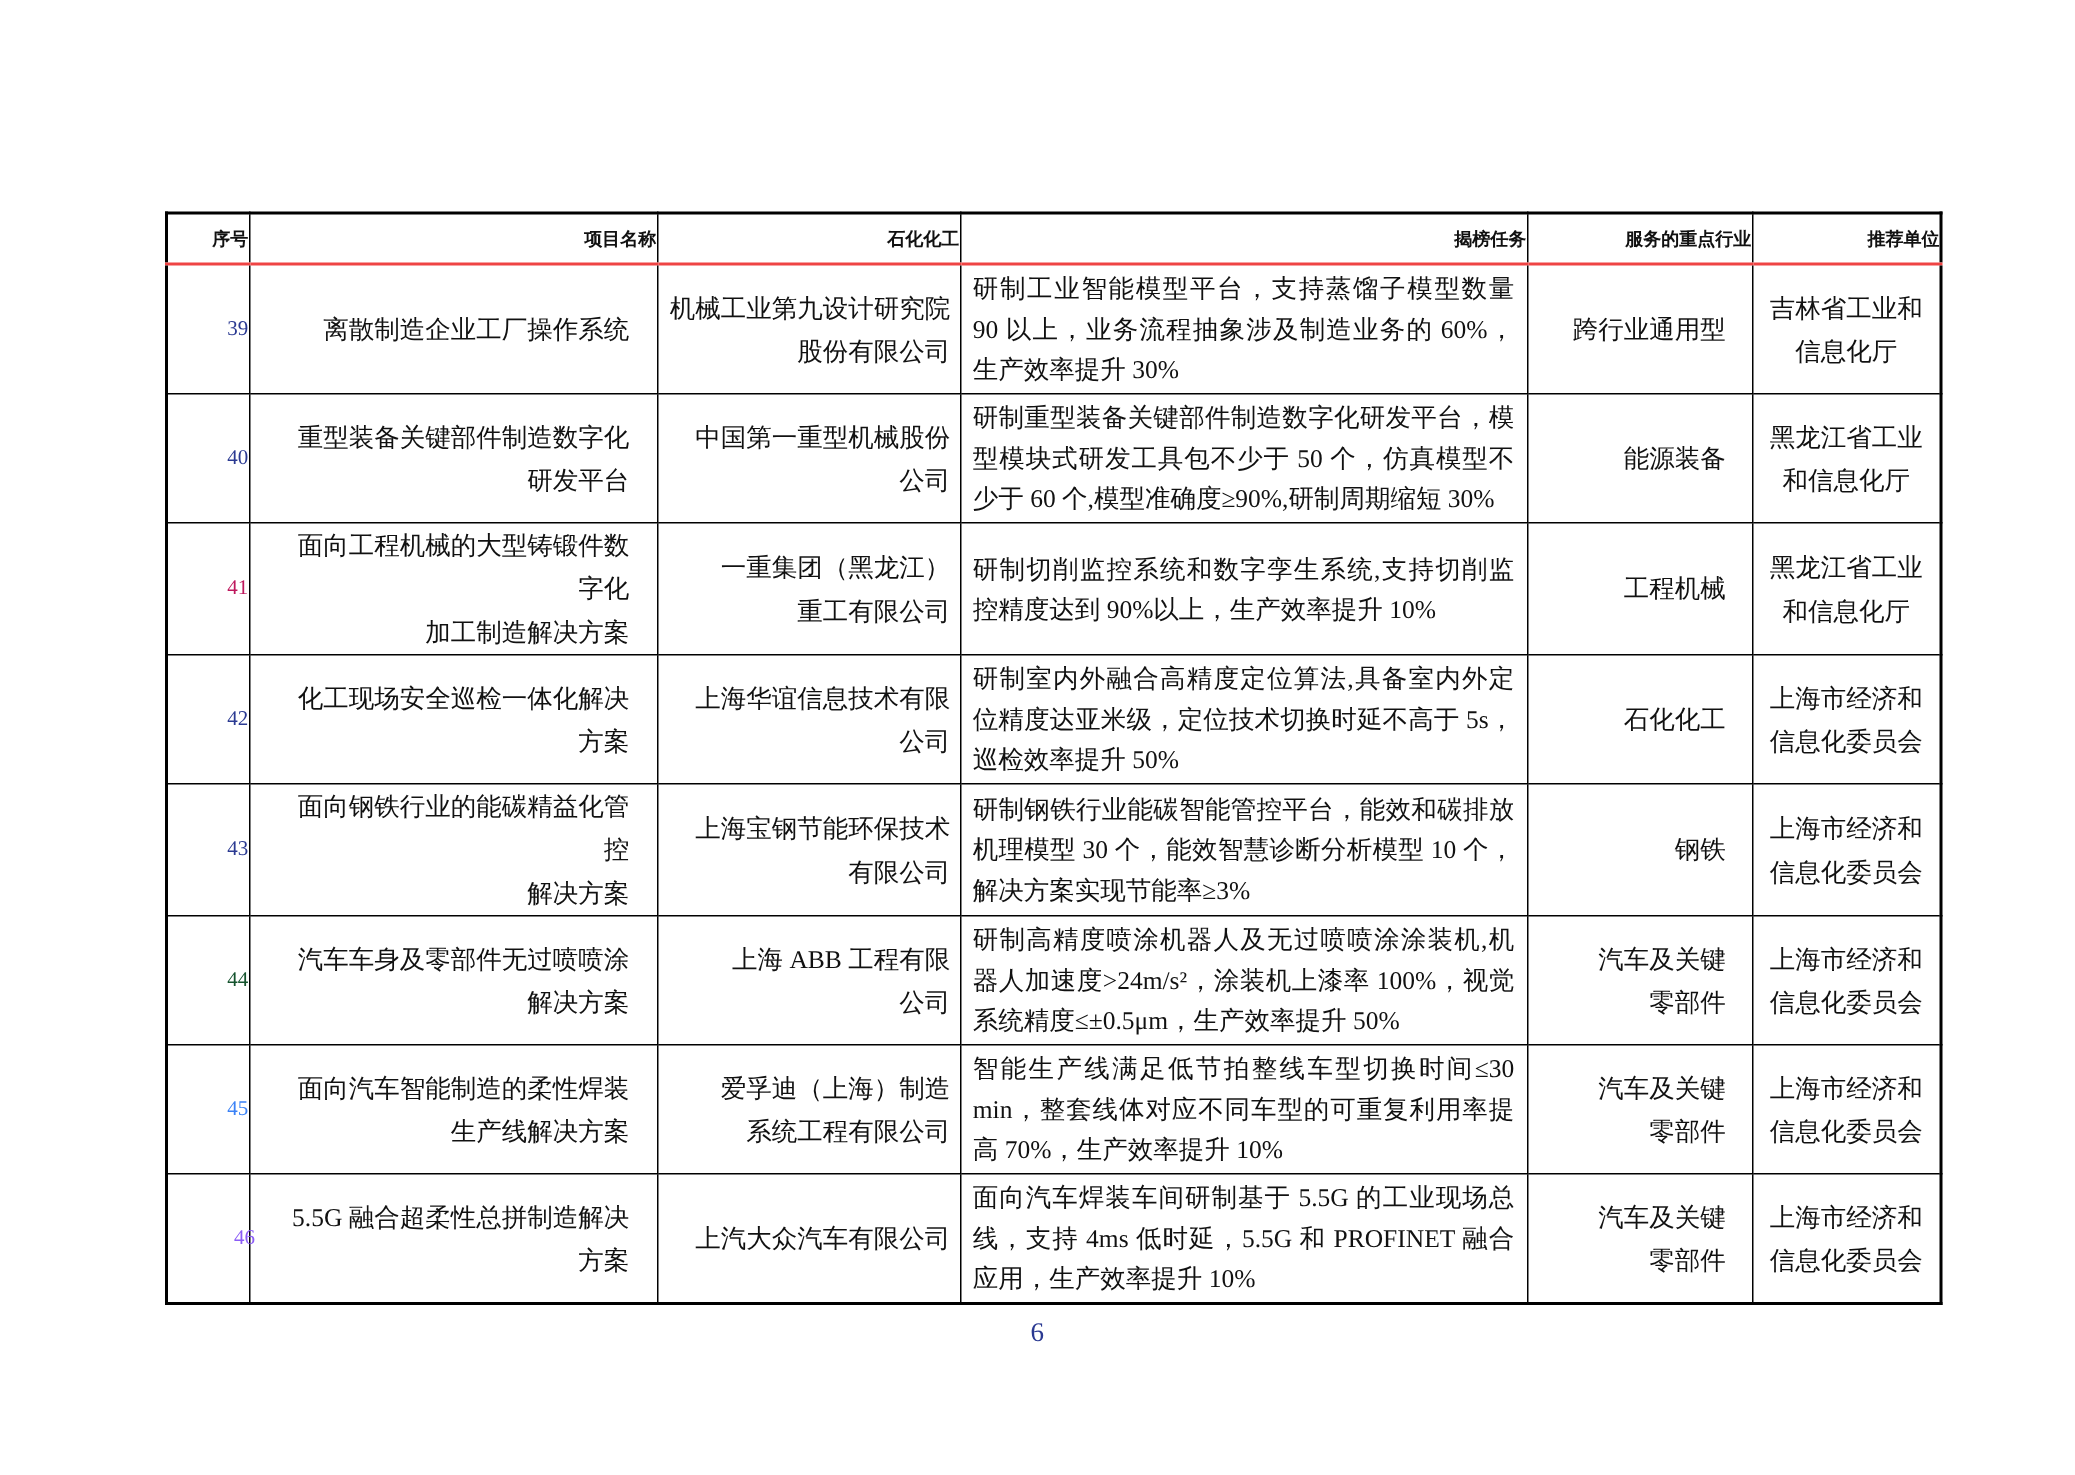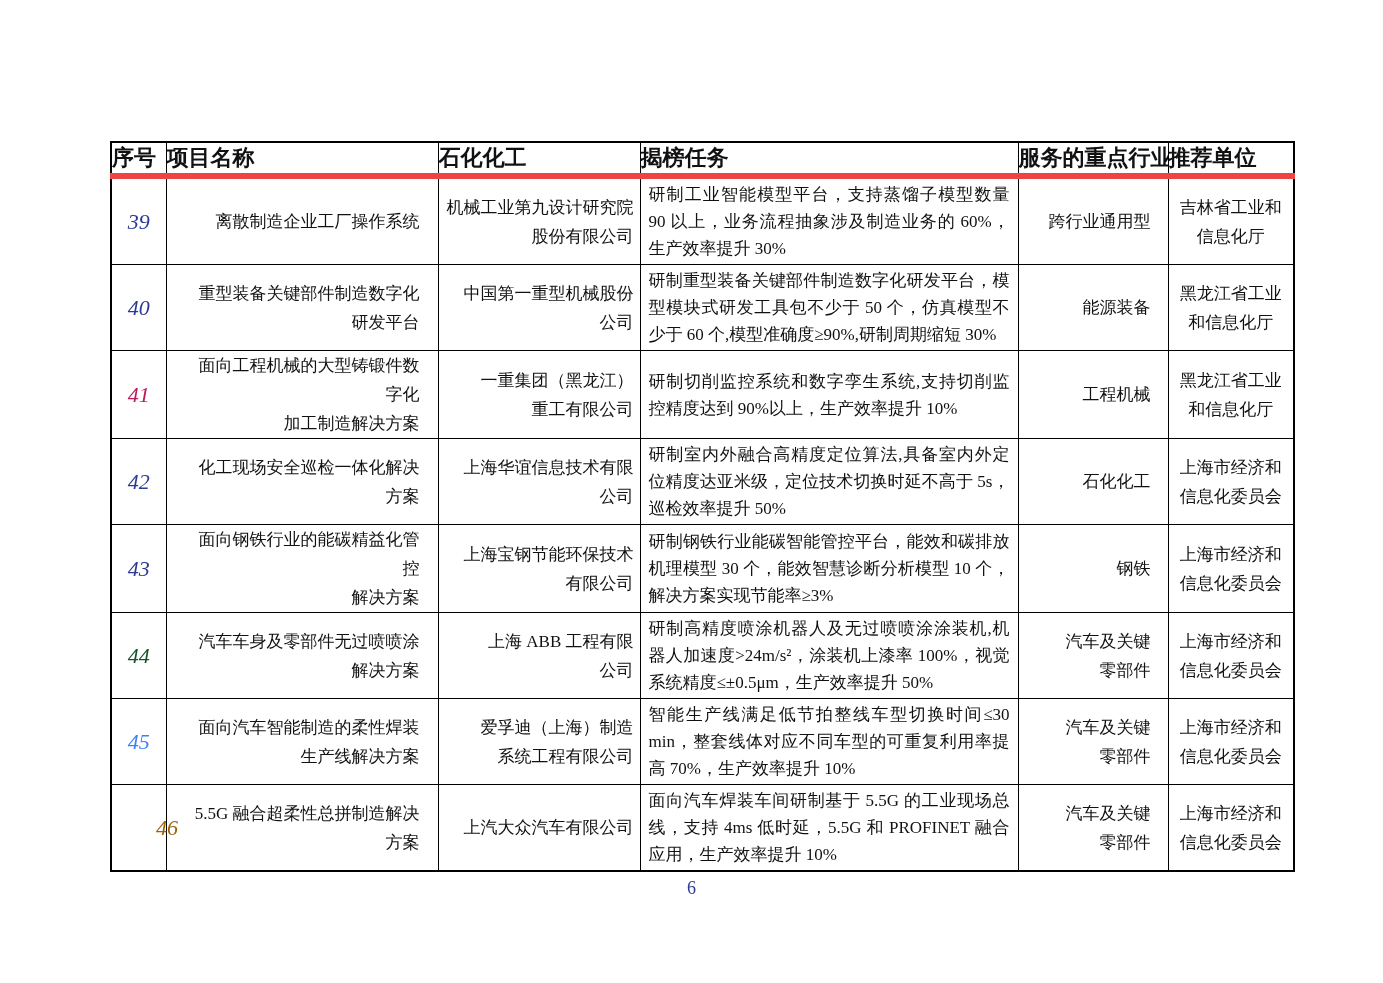--- a/index.html
+++ b/index.html
@@ -21,29 +21,29 @@
     border: 2px solid #000;
   }
   .doc-table th, .doc-table td {
     border: 1px solid #000;
     vertical-align: middle;
     font-size: 17px;
   }
   .doc-table thead th {
     height: 34px;
     font-weight: bold;
-    font-size: 22px;
-    text-align: left;
-    border-bottom: 6px solid #ef4444;
+    font-size: 12px;
+    text-align: right;
+    border-bottom: 2px solid #ef4444;
     white-space: nowrap;
     overflow: hidden;
   }
   .doc-table tbody tr { height: 83px; }
 
-  td.c-no      { text-align: center; font-size: 22px; font-style: italic; }
+  td.c-no      { text-align: right; font-size: 14px; }
   td.c-project { text-align: right; padding: 0 18px; white-space: pre-line; line-height: 29px; }
   td.c-unit    { text-align: right; padding: 0 6px;  white-space: pre-line; line-height: 29px; }
   td.c-task    { text-align: justify; padding: 2px 8px; line-height: 27px; }
   td.c-industry{ text-align: right; padding: 0 17px;  white-space: pre-line; line-height: 29px; }
   td.c-rec     { text-align: center; padding: 12px 8px;  white-space: pre-line; line-height: 29px; }
 
   .page-number {
     position: absolute;
     left: 0; top: 878px;
     width: 1383px;
@@ -155,21 +155,21 @@
       <td class="c-unit">爱孚迪（上海）制造
 系统工程有限公司</td>
       <td class="c-task">智能生产线满足低节拍整线车型切换时间≤30 min，整套线体对应不同车型的可重复利用率提高 70%，生产效率提升 10%</td>
       <td class="c-industry">汽车及关键
 零部件</td>
       <td class="c-rec">上海市经济和
 信息化委员会</td>
     </tr>
 
     <tr>
-      <td class="c-no" style="color: #a16207; padding-left: 44px;">46</td>
+      <td class="c-no" style="color: #8b5cf6; padding-left: 44px;">46</td>
       <td class="c-project">5.5G 融合超柔性总拼制造解决
 方案</td>
       <td class="c-unit">上汽大众汽车有限公司</td>
       <td class="c-task">面向汽车焊装车间研制基于 5.5G 的工业现场总线，支持 4ms 低时延，5.5G 和 PROFINET 融合应用，生产效率提升 10%</td>
       <td class="c-industry">汽车及关键
 零部件</td>
       <td class="c-rec">上海市经济和
 信息化委员会</td>
     </tr>
   </tbody>

